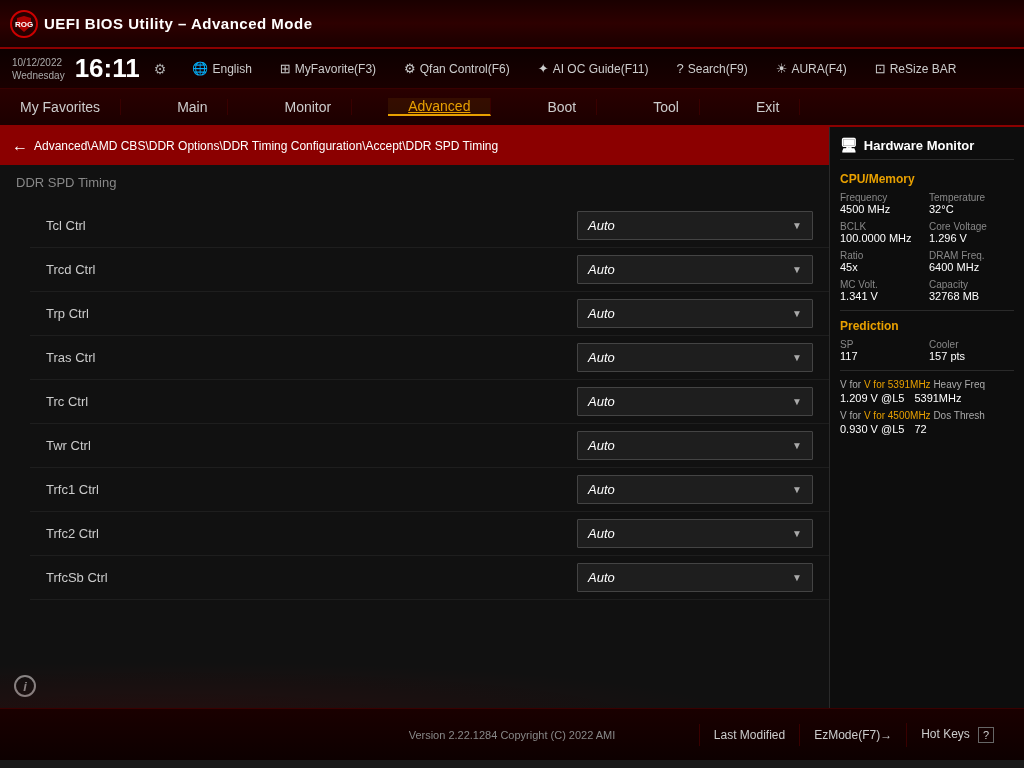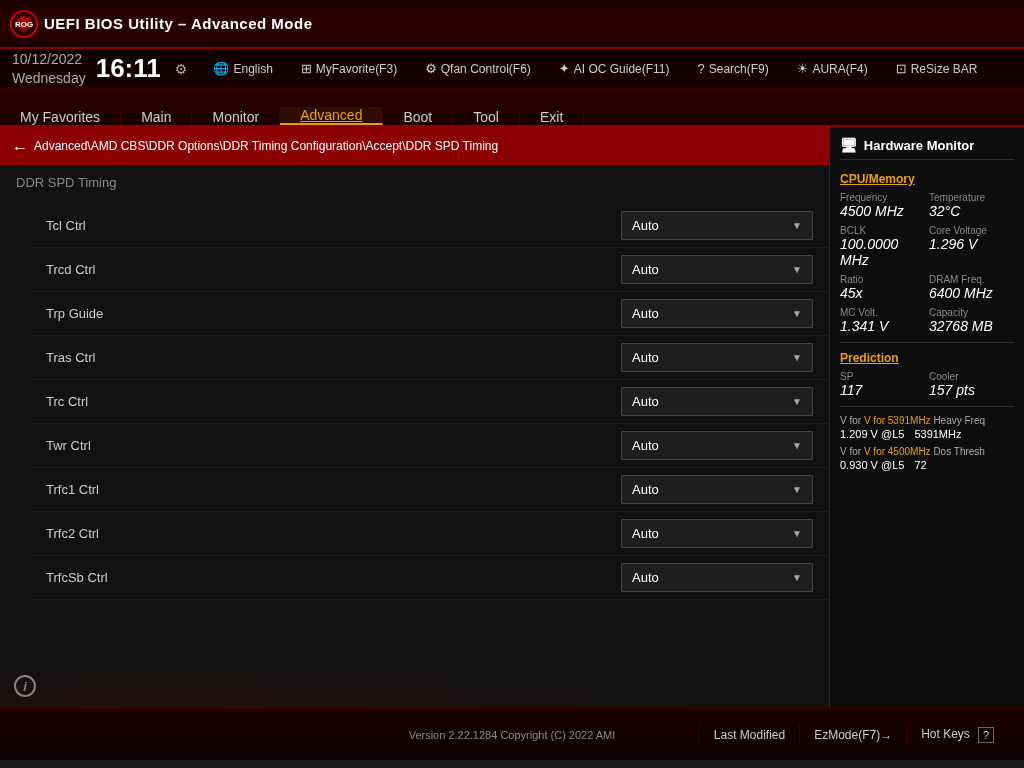--- a/index.html
+++ b/index.html
@@ -51,21 +51,21 @@
     .time-bar {
       background: linear-gradient(180deg, #0d0000 0%, #1a0000 100%);
       height: 40px;
       display: flex;
       align-items: center;
       padding: 0 12px;
       gap: 10px;
       border-bottom: 1px solid #3a0000;
     }
     .time-date {
-      font-size: 14px;
+      font-size: 10px;
       color: #aaa;
       line-height: 1.3;
     }
     .time-clock {
       font-size: 26px;
       font-weight: bold;
       color: #fff;
       margin-right: 4px;
     }
     .time-settings-icon {
@@ -91,22 +91,23 @@
     }
     .tool-icon {
       font-size: 13px;
     }
 
     
     .nav-menu {
       background: linear-gradient(180deg, #2a0000 0%, #1c0000 100%);
       height: 38px;
       display: flex;
-      align-items: flex-end;
+      align-items: center;
       border-bottom: 2px solid #8b0000;
+      gap: 36px;
     }
     .nav-item {
       display: flex;
       align-items: center;
       padding: 0 20px;
       font-size: 14px;
       font-weight: 500;
       cursor: pointer;
       color: #ccc;
       border-right: 1px solid #3a0000;
@@ -168,21 +169,22 @@
       height: 44px;
       border-bottom: 1px solid #1e1e1e;
       margin-left: 30px;
     }
     .setting-label {
       flex: 1;
       font-size: 13px;
       color: #ccc;
     }
     .setting-control {
-      width: 192px;
+      width: 236px;
+      font-style: italic;
     }
     .dropdown {
       width: 100%;
       background: #1e1e1e;
       border: 1px solid #444;
       color: #fff;
       padding: 6px 10px;
       font-size: 13px;
       cursor: pointer;
       display: flex;
@@ -236,37 +238,35 @@
       border-bottom: 1px solid #2a2a2a;
     }
     .monitor-icon {
       font-size: 14px;
     }
     .hw-section-title {
       font-size: 12px;
       font-weight: bold;
       color: #e8a000;
       margin: 8px 0 6px;
-      text-decoration: underline;
     }
     .hw-grid {
       display: grid;
       grid-template-columns: 1fr 1fr;
       gap: 6px 4px;
       margin-bottom: 8px;
     }
     .hw-cell-label {
       font-size: 10px;
       color: #888;
     }
     .hw-cell-value {
-      font-size: 14px;
+      font-size: 11px;
       color: #fff;
       font-weight: 500;
-      font-style: italic;
     }
     .hw-divider {
       border: none;
       border-top: 1px solid #2a2a2a;
       margin: 8px 0;
     }
     .hw-freq-highlight {
       color: #e8a000;
     }
     .hw-freq-row {
@@ -432,21 +432,21 @@
         <div class="setting-row">
       <span class="setting-label">Trcd Ctrl</span>
       <div class="setting-control">
         <div class="dropdown">
           <span>Auto</span>
           <span class="dropdown-arrow">▼</span>
         </div>
       </div>
     </div>
         <div class="setting-row">
-      <span class="setting-label">Trp Guide</span>
+      <span class="setting-label">Trp Ctrl</span>
       <div class="setting-control">
         <div class="dropdown">
           <span>Auto</span>
           <span class="dropdown-arrow">▼</span>
         </div>
       </div>
     </div>
         <div class="setting-row">
       <span class="setting-label">Tras Ctrl</span>
       <div class="setting-control">

